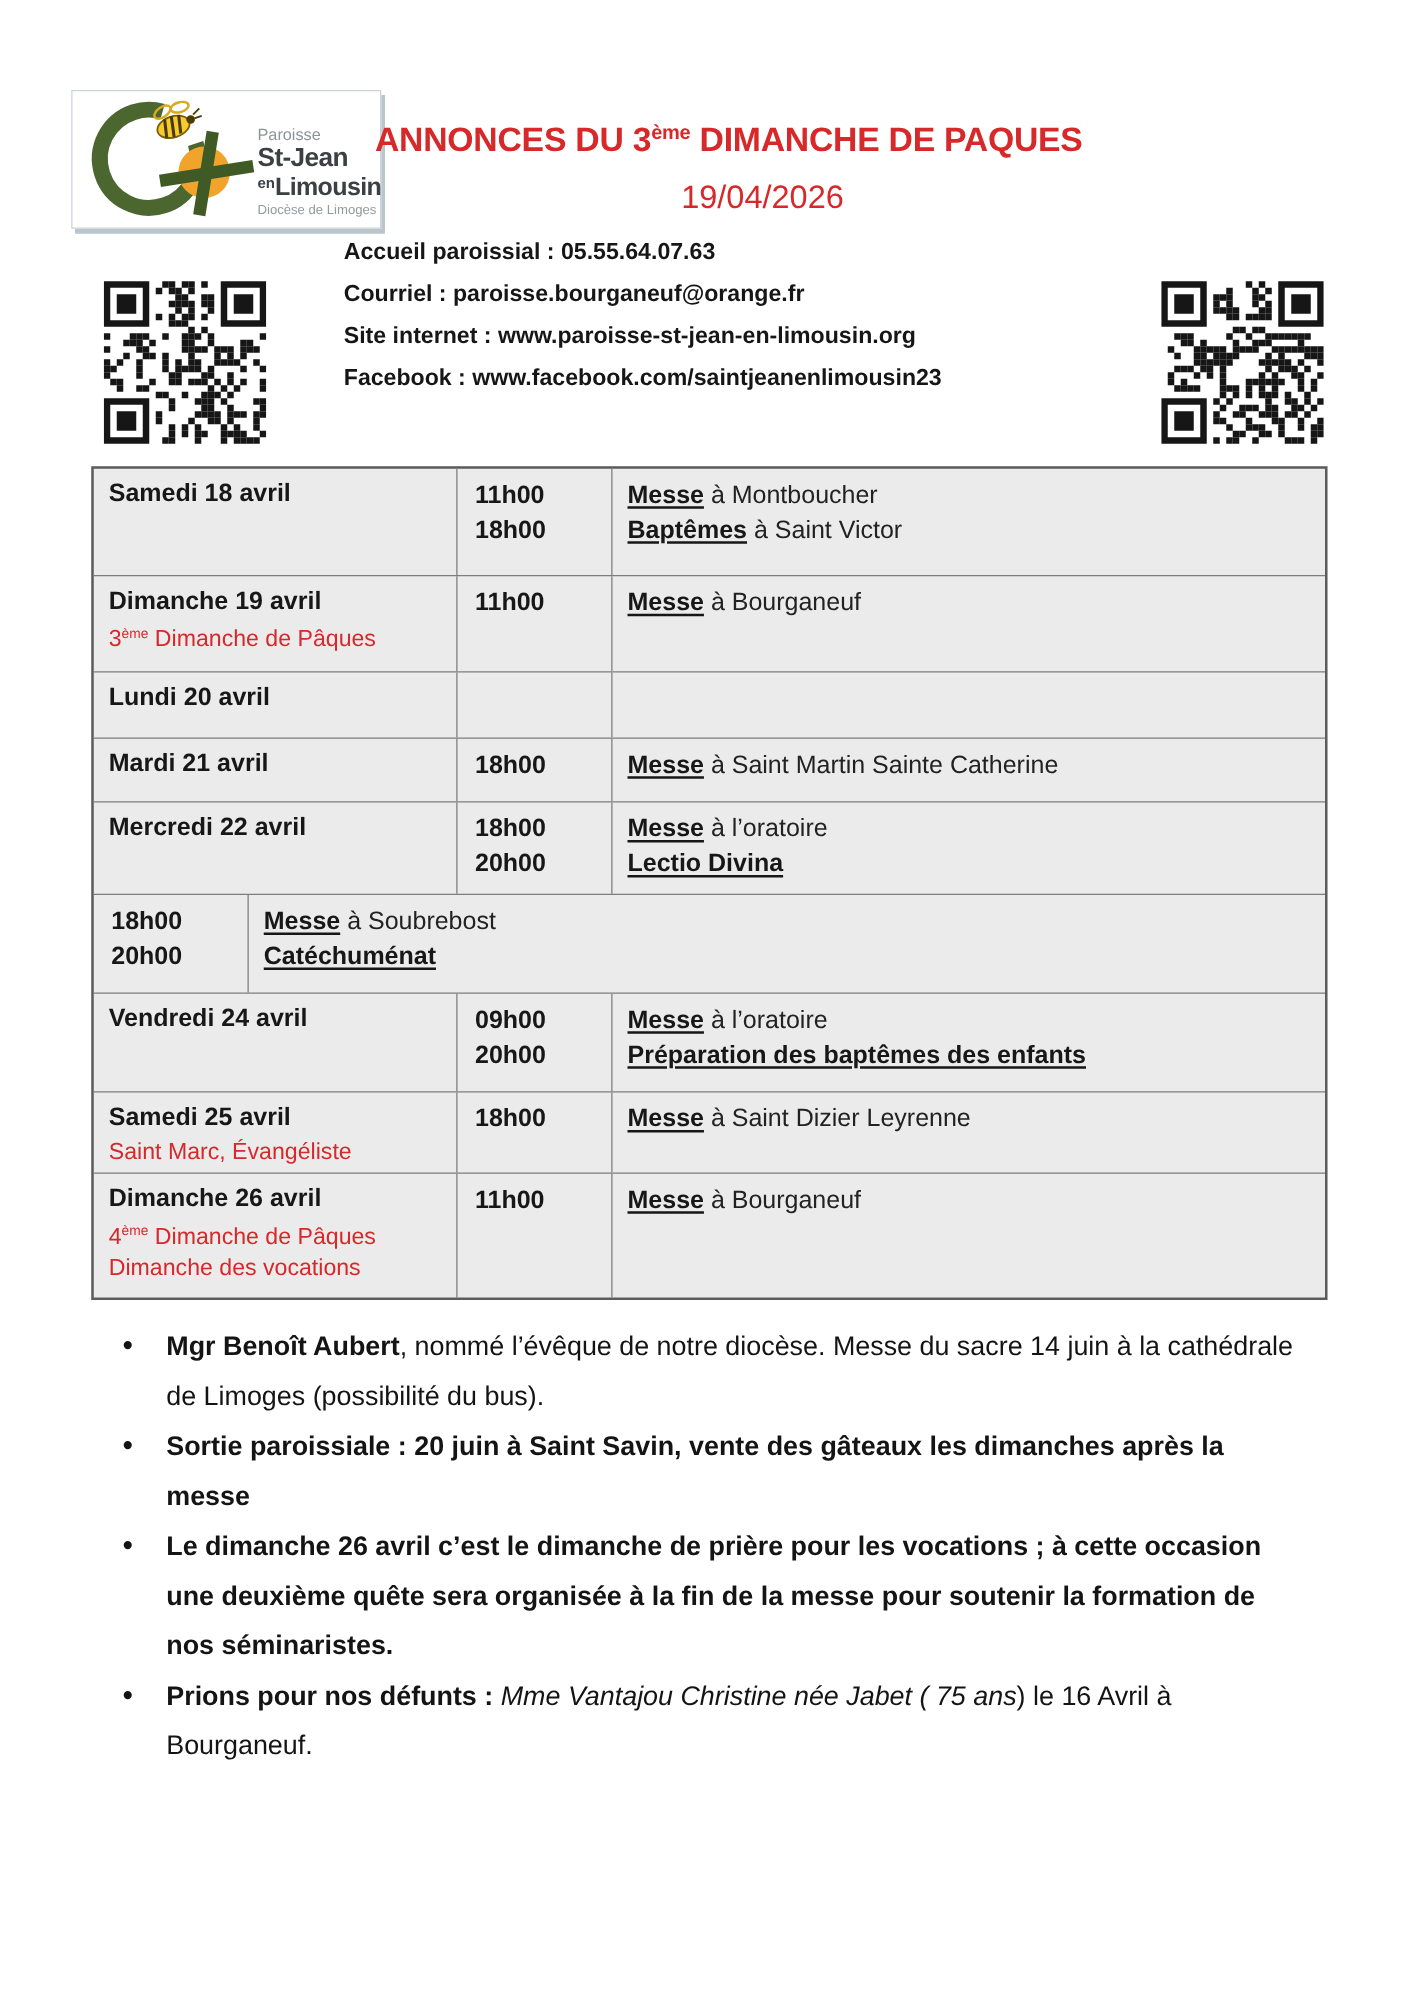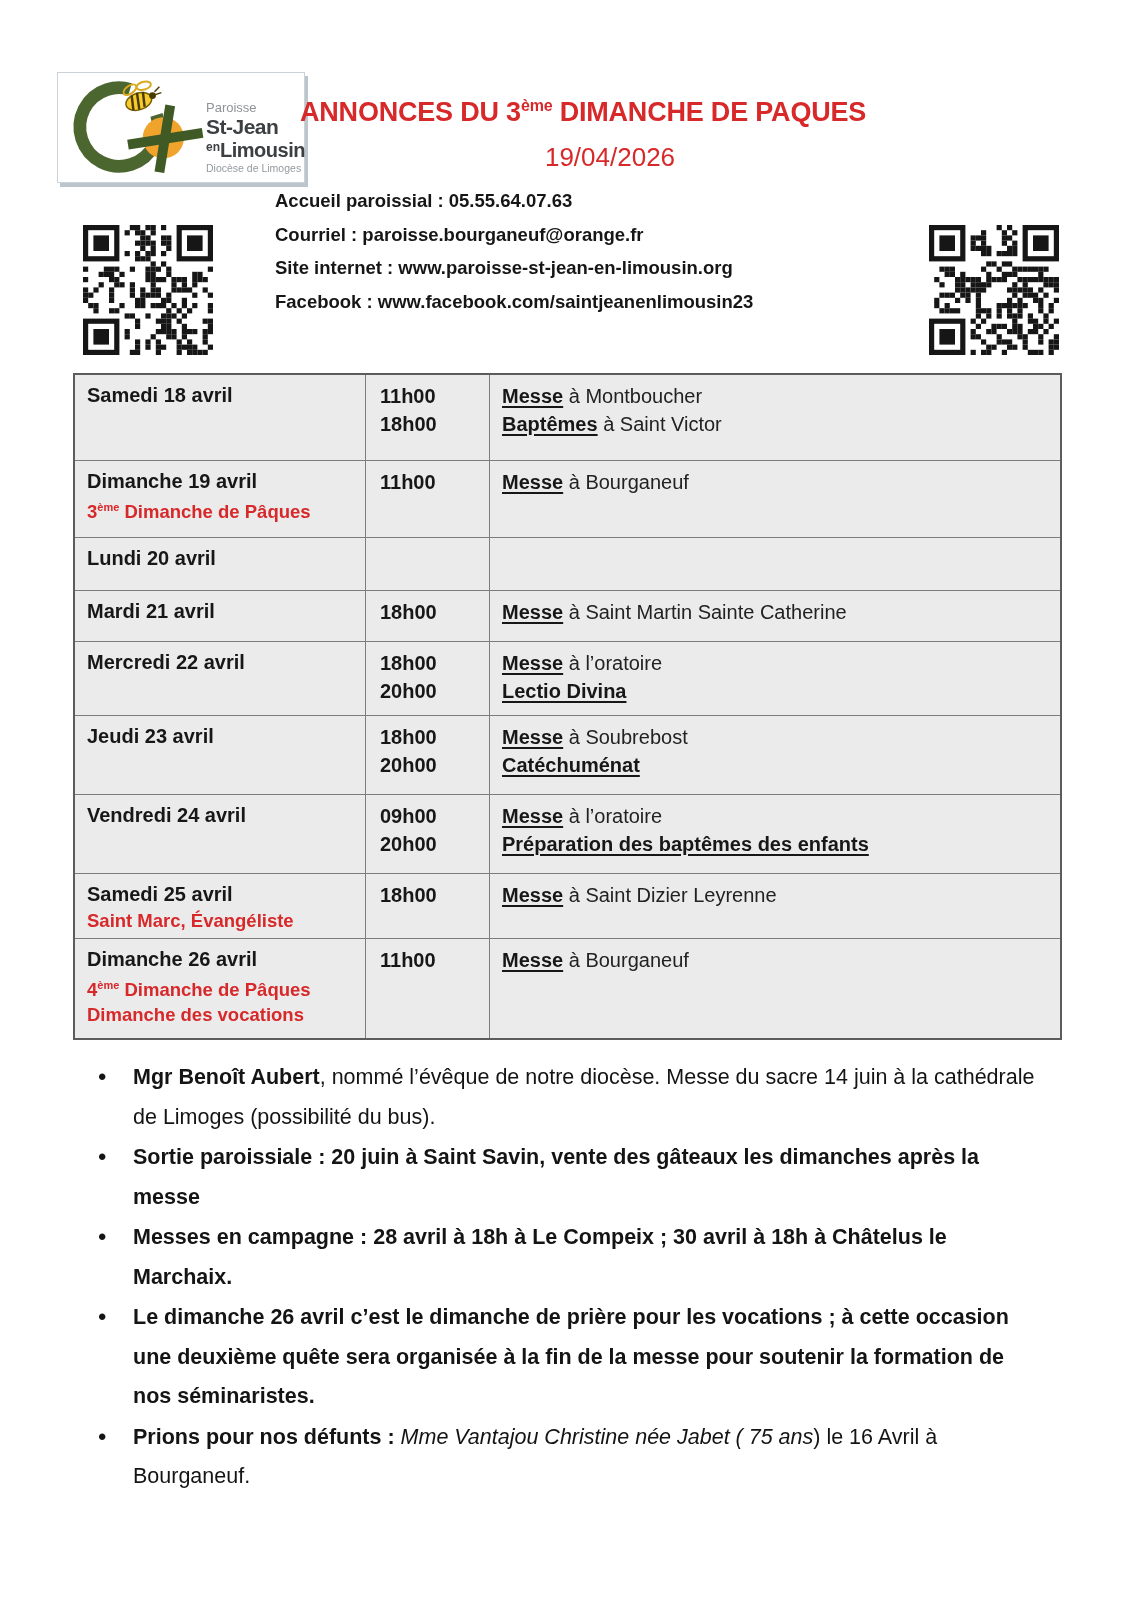--- a/index.html
+++ b/index.html
@@ -50,21 +50,21 @@
   .tr-row:nth-child(5){min-height:74px}
   .tr-row:nth-child(6){min-height:79px}
   .tr-row:nth-child(7){min-height:79px}
   .tr-row:nth-child(8){min-height:62px}
   .tr-row:nth-child(9){min-height:99px}
   .td{padding:7px 22px 4px 12px}
   .c1{width:291px;border-right:1px solid #7d7d7d}
   .c2{width:124px;border-right:1px solid #7d7d7d;padding-left:14px}
   .c3{flex:1;padding-left:12px}
   .date{font-weight:bold;font-size:20px;line-height:27px;color:#171717}
-  .note{color:var(--red);font-weight:bold;font-size:18.5px;line-height:25.5px}
+  .note{color:var(--red);font-weight:normal;font-size:18.5px;line-height:25.5px}
   .note sup{font-size:11px}
   .time{font-weight:bold;font-size:20px;line-height:28px;color:#171717}
   .event{font-size:20px;line-height:28px;color:#222}
   .ev-strong{font-weight:bold;color:#171717;text-decoration:underline;
              text-underline-offset:3px;text-decoration-thickness:2px}
 
   
   .bullets{position:absolute;left:95px;top:1058px;width:945px}
   .bullet{position:relative;padding-left:38px;font-size:21.5px;line-height:39.5px;
           color:#141414;margin-bottom:1px}
@@ -564,23 +564,20 @@
         <div class="td c2">
           <div class="time">18h00</div>
           <div class="time">20h00</div>
         </div>
         <div class="td c3">
           <div class="event"><span class="ev-strong">Messe</span><span> à l’oratoire</span></div>
           <div class="event"><span class="ev-strong">Lectio Divina</span></div>
         </div>
       </div>
       <div class="tr-row">
-        <div class="td c1">
-          <div class="date">Jeudi 23 avril</div>
-        </div>
         <div class="td c2">
           <div class="time">18h00</div>
           <div class="time">20h00</div>
         </div>
         <div class="td c3">
           <div class="event"><span class="ev-strong">Messe</span><span> à Soubrebost</span></div>
           <div class="event"><span class="ev-strong">Catéchuménat</span></div>
         </div>
       </div>
       <div class="tr-row">
@@ -619,18 +616,17 @@
         </div>
         <div class="td c3">
           <div class="event"><span class="ev-strong">Messe</span><span> à Bourganeuf</span></div>
         </div>
       </div>
     </div>
 
   <div class="bullets">
       <div class="bullet"><span class="b">Mgr Benoît Aubert</span><span>, nommé l’évêque de notre diocèse. Messe du sacre 14 juin à la cathédrale de Limoges (possibilité du bus).</span></div>
       <div class="bullet"><span class="b">Sortie paroissiale : 20 juin à Saint Savin, vente des gâteaux les dimanches après la messe</span></div>
-      <div class="bullet"><span class="b">Messes en campagne : 28 avril à 18h à Le Compeix ; 30 avril à 18h à Châtelus le Marchaix.</span></div>
       <div class="bullet"><span class="b">Le dimanche 26 avril c’est le dimanche de prière pour les vocations ; à cette occasion une deuxième quête sera organisée à la fin de la messe pour soutenir la formation de nos séminaristes.</span></div>
       <div class="bullet"><span class="b">Prions pour nos défunts : </span><span class="i">Mme Vantajou Christine née Jabet ( 75 ans</span><span>) le 16 Avril à Bourganeuf.</span></div>
     </div>
 
 </div>
 
 </body></html>

